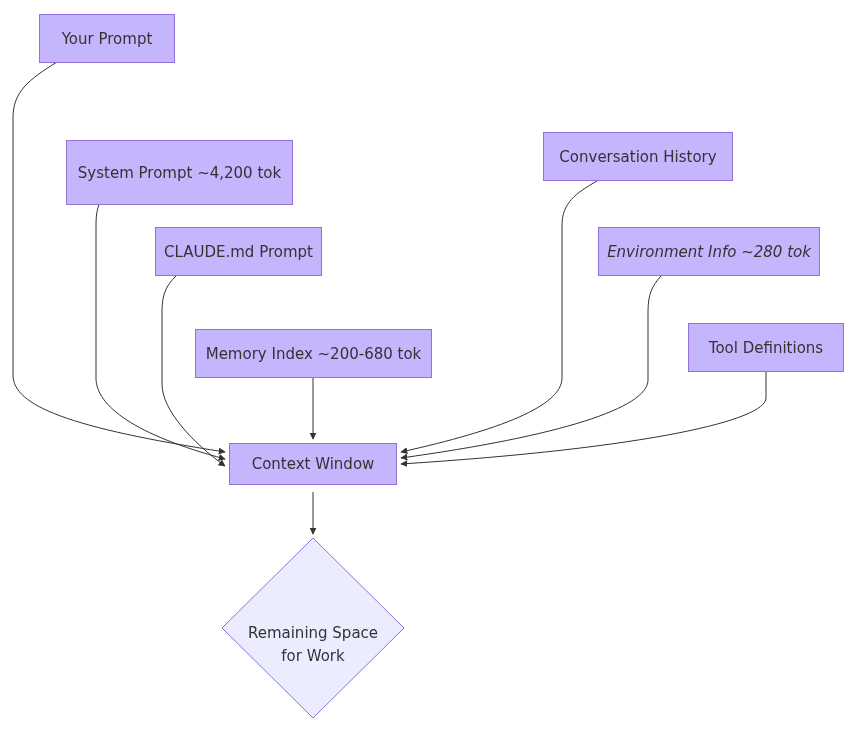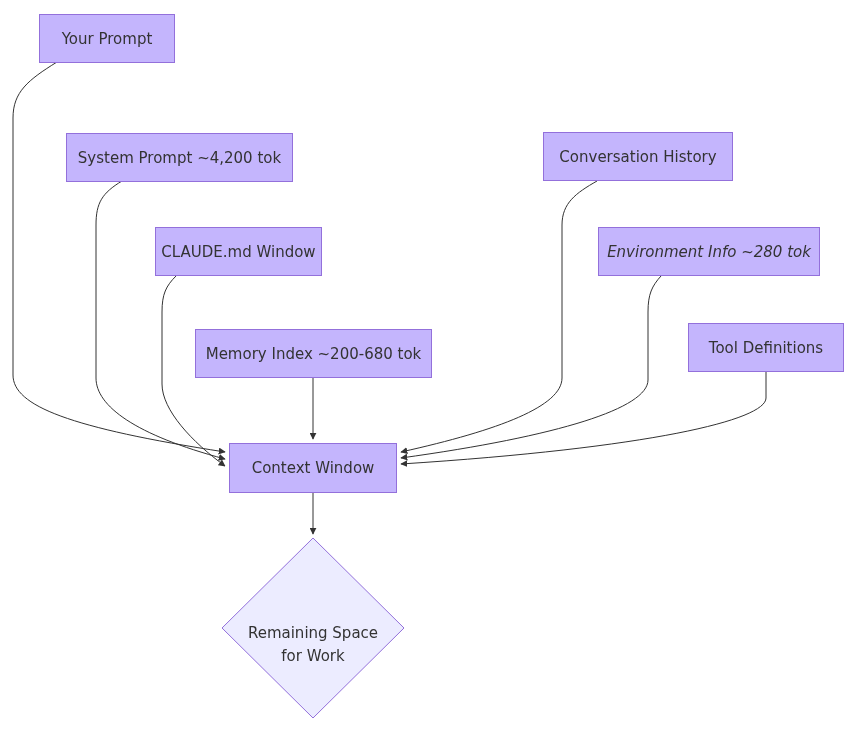--- a/index.html
+++ b/index.html
@@ -72,45 +72,45 @@
     <path class="edge" d="M 766 372 L 766 398 C 766 420 650 448 401 464" marker-end="url(#arrow)"></path>
     <path class="edge" d="M 313 492 L 313 534" marker-end="url(#arrow)"></path>
 
     <polygon points="313,538 404,628 313,718 222,628" fill="#ECECFF" stroke="#9370DB" stroke-width="1"></polygon>
   </svg>
 
   <div class="node-rect" style="left:39px; top:14px; width:136px; height:49px;">
     <span>Your Prompt</span>
   </div>
 
-  <div class="node-rect" style="left:66px; top:133px; width:227px; height:49px;">
+  <div class="node-rect" style="left:66px; top:140px; width:227px; height:65px;">
     <span>System Prompt ~4,200 tok</span>
   </div>
 
   <div class="node-rect" style="left:543px; top:132px; width:190px; height:49px;">
     <span>Conversation History</span>
   </div>
 
   <div class="node-rect" style="left:155px; top:227px; width:167px; height:49px;">
-    <span>CLAUDE.md Window</span>
+    <span>CLAUDE.md Prompt</span>
   </div>
 
   <div class="node-rect" style="left:598px; top:227px; width:222px; height:49px;font-style:italic;">
     <span>Environment Info ~280 tok</span>
   </div>
 
   <div class="node-rect" style="left:195px; top:329px; width:237px; height:49px;">
     <span>Memory Index ~200-680 tok</span>
   </div>
 
   <div class="node-rect" style="left:688px; top:323px; width:156px; height:49px;">
     <span>Tool Definitions</span>
   </div>
 
-  <div class="node-rect" style="left:229px; top:443px; width:168px; height:50px;">
+  <div class="node-rect" style="left:229px; top:443px; width:168px; height:42px;">
     <span>Context Window</span>
   </div>
 
   <div class="diamond-label" style="left:233px; top:620px; width:160px; height:50px;">
     <span>Remaining Space</span>
     <span>for Work</span>
   </div>
 
 </div>
 

